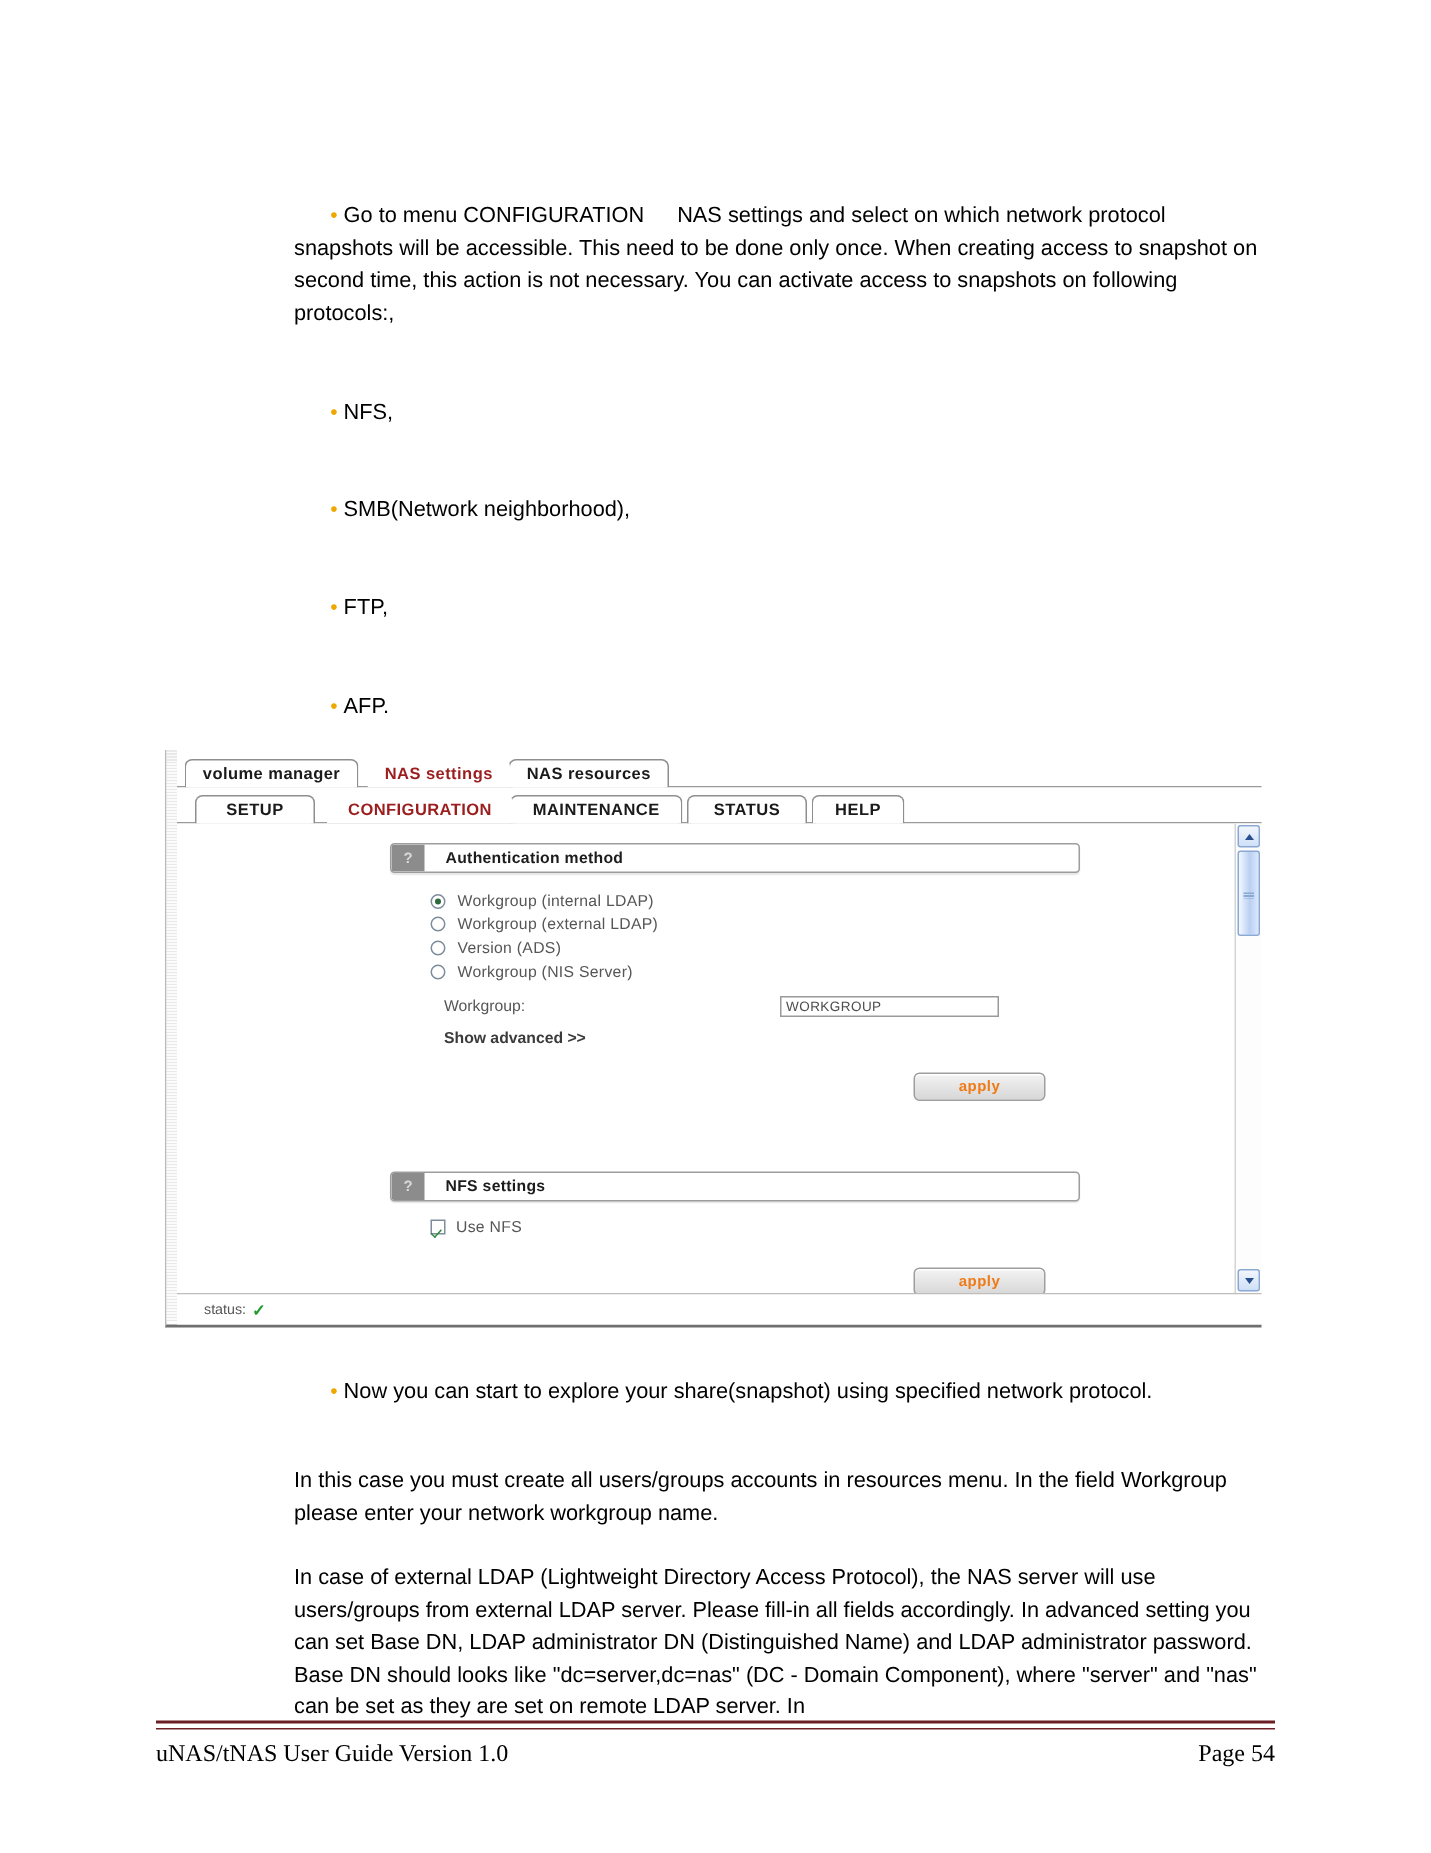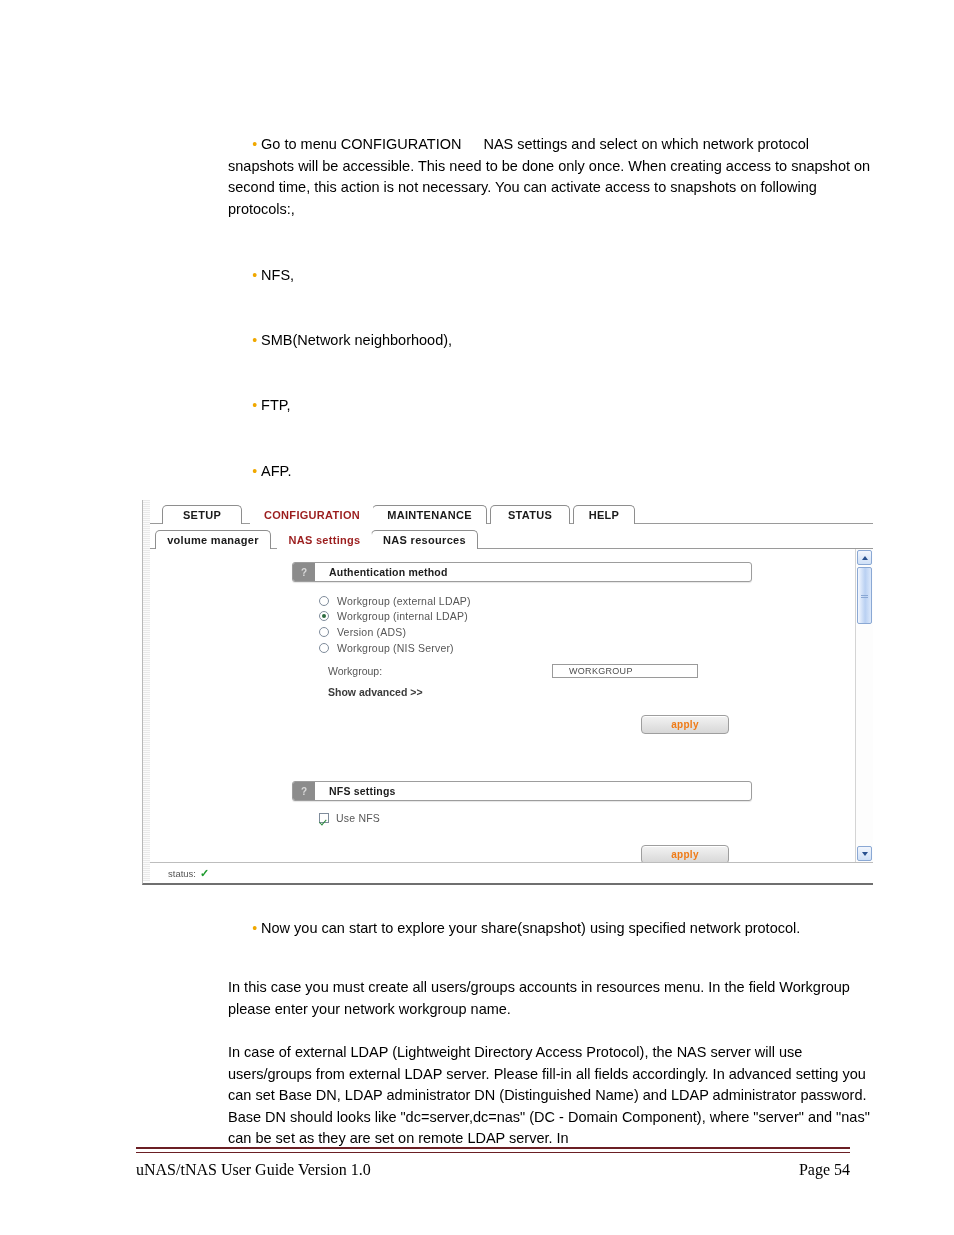--- a/index.html
+++ b/index.html
@@ -3,21 +3,21 @@
 <meta charset="utf-8">
 <style>
   html,body{margin:0;padding:0;}
   body{
     width:954px;height:1235px;
     background:#ffffff;
     font-family:"Liberation Sans",sans-serif;
     position:relative;
     overflow:hidden;
   }
-  .page{position:absolute;inset:0;margin-left:32px;}
+  .page{position:absolute;inset:0;}
 
   
   .instructions{
     position:absolute;left:196px;top:112px;width:648px;
     font-size:14.5px;line-height:21.8px;color:#000;
   }
   .ins-line{display:block;white-space:pre-wrap;}
   .bullet{color:#f0a800;font-size:14px;margin-right:4px;line-height:1;}
   .gapfill{display:inline-block;width:22px;}
 
@@ -120,21 +120,21 @@
     content:"";position:absolute;left:2px;top:2px;width:4px;height:4px;
     border-radius:50%;background:#2d6b3f;
   }
   .radio-label{font-size:10.5px;color:#565656;letter-spacing:.2px;}
 
   .field-row{display:flex;align-items:center;margin-top:9px;padding-left:36px;}
   .field-label{font-size:10.5px;color:#565656;width:224px;}
   .textbox{
     width:146px;height:14px;border:1px solid #9a9a9a;background:#fff;
     box-sizing:border-box;font-size:9px;color:#4d4d4d;
-    padding:0 16px;display:flex;align-items:center;letter-spacing:.3px;
+    padding:0 3px;display:flex;align-items:center;letter-spacing:.3px;
   }
   .advanced{
     margin-top:8px;padding-left:36px;font-size:10.5px;font-weight:bold;color:#3b3b3b;
   }
 
   .apply-wrap{display:flex;justify-content:flex-end;padding-right:23px;}
   .apply{
     width:86px;height:17px;border:1px solid #9e9e9e;border-radius:4px;
     background:linear-gradient(#f3f3f3,#d7d7d7);
     display:flex;align-items:center;justify-content:center;
@@ -218,66 +218,66 @@
     </div>
     <div class="ins-line">
       <span class="bullet">•</span><span>Now you can start to explore your share(snapshot) using specified network protocol.</span>
     </div>
   </div>
 
   <div class="shot">
     <div class="leftrail"></div>
     <div class="shot-inner">
 
+      <div class="tabrow second">
+        <div class="tab" style="left:5px;width:116px;">
+          <span>volume manager</span>
+        </div>
+        <div class="tab active" style="left:127px;width:95px;">
+          <span>NAS settings</span>
+        </div>
+        <div class="tab" style="left:221px;width:107px;">
+          <span>NAS resources</span>
+        </div>
+      </div>
+
       <div class="tabrow">
         <div class="tab" style="left:12px;width:80px;">
           <span>SETUP</span>
         </div>
         <div class="tab active" style="left:100px;width:124px;">
           <span>CONFIGURATION</span>
         </div>
         <div class="tab" style="left:222px;width:115px;">
           <span>MAINTENANCE</span>
         </div>
         <div class="tab" style="left:340px;width:80px;">
           <span>STATUS</span>
         </div>
         <div class="tab" style="left:423px;width:62px;">
           <span>HELP</span>
-        </div>
-      </div>
-
-      <div class="tabrow second">
-        <div class="tab" style="left:5px;width:116px;">
-          <span>volume manager</span>
-        </div>
-        <div class="tab active" style="left:127px;width:95px;">
-          <span>NAS settings</span>
-        </div>
-        <div class="tab" style="left:221px;width:107px;">
-          <span>NAS resources</span>
         </div>
       </div>
 
       <div class="panelarea">
 
         <div class="panel" style="top:13px;">
           <div class="panel-head">
             <div class="qmark">?</div>
             <div class="panel-title">Authentication method</div>
           </div>
 
           <div class="radio-list">
             <div class="radio-row">
+              <span class="radio on"></span>
+              <span class="radio-label">Workgroup (internal LDAP)</span>
+            </div>
+            <div class="radio-row">
               <span class="radio"></span>
               <span class="radio-label">Workgroup (external LDAP)</span>
-            </div>
-            <div class="radio-row">
-              <span class="radio on"></span>
-              <span class="radio-label">Workgroup (internal LDAP)</span>
             </div>
             <div class="radio-row">
               <span class="radio"></span>
               <span class="radio-label">Version (ADS)</span>
             </div>
             <div class="radio-row">
               <span class="radio"></span>
               <span class="radio-label">Workgroup (NIS Server)</span>
             </div>
           </div>

